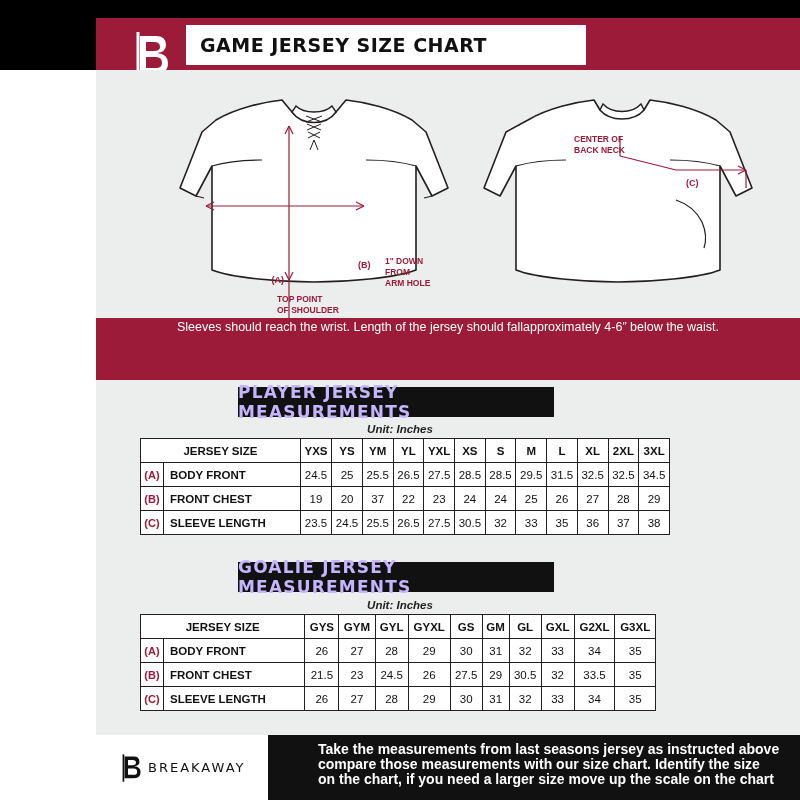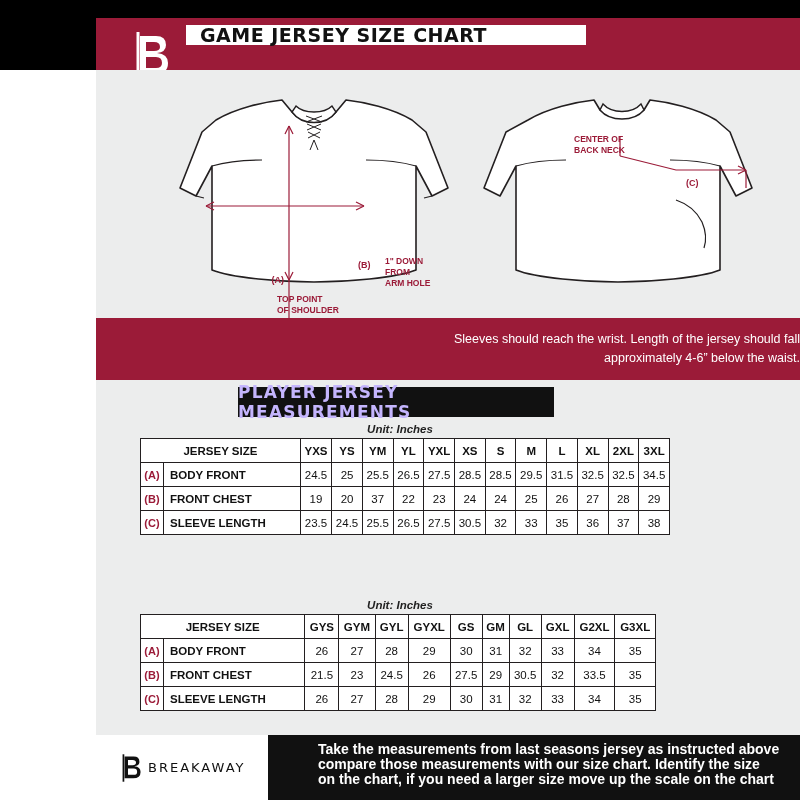--- a/index.html
+++ b/index.html
@@ -6,32 +6,32 @@
   body{width:800px;height:800px;font-family:"Liberation Sans",sans-serif;}
   .page{position:relative;width:800px;height:800px;background:#ffffff;overflow:hidden;}
 
   
   .topbar{position:absolute;left:0;top:0;width:800px;height:18px;background:#000;}
   .topbar .maroon{position:absolute;left:96px;top:0;width:704px;height:18px;background:#000;}
 
   
   .headerband{position:absolute;left:0;top:18px;width:800px;height:52px;background:#9b1b38;}
   .headerband .blackleft{position:absolute;left:0;top:0;width:96px;height:52px;background:#000;}
-  .titlebox{position:absolute;left:186px;top:25px;width:400px;height:20px;background:#fff;display:flex;align-items:center;}
+  .titlebox{position:absolute;left:186px;top:25px;width:400px;height:40px;background:#fff;display:flex;align-items:center;}
   .titlebox span{font-size:19px;font-weight:bold;letter-spacing:.5px;color:#111;padding-left:14px;font-family:"DejaVu Sans",sans-serif;}
 
   
   .logo{position:absolute;left:118px;top:28px;width:56px;height:56px;}
 
   
   .illus{position:absolute;left:96px;top:70px;width:704px;height:248px;background:#eceded;}
 
   
   .instr{position:absolute;left:96px;top:318px;width:704px;height:62px;background:#9b1b38;color:#fff;
-         display:flex;flex-direction:column;align-items:flex-end;justify-content:center;text-align:center;}
+         display:flex;flex-direction:row;align-items:flex-start;justify-content:center;text-align:center;}
   .instr div{font-size:12.5px;line-height:19px;}
 
   
   .pill{position:absolute;background:#111;color:#c4b5fd;display:flex;align-items:center;justify-content:center;}
   .pill span{font-size:17px;font-weight:bold;letter-spacing:1.2px;font-family:"DejaVu Sans",sans-serif;}
 
   .unit{position:absolute;width:100%;text-align:center;font-size:11.5px;font-style:italic;font-weight:bold;color:#222;}
 
   
   .greyband{position:absolute;background:#eceded;}
@@ -224,20 +224,23 @@
           <td>35</td>
           <td>36</td>
           <td>37</td>
           <td>38</td>
         </tr>
       </tbody>
   </table>
 
   <div class="greyband" style="left:96px;top:555px;width:704px;height:180px;"></div>
 
+  <div class="pill" style="left:238px;top:562px;width:316px;height:30px;">
+    <span>GOALIE JERSEY MEASUREMENTS</span>
+  </div>
   <div class="unit" style="left:0;top:599px;">Unit: Inches</div>
 
   <table class="sizes" style="left:140px;top:614px;width:516px;">
     <tbody id="goalie-table">
         <tr>
           <td class="corner" colspan="2" style="width: 140px;">JERSEY SIZE</td>
           <td class="colhead">GYS</td>
           <td class="colhead">GYM</td>
           <td class="colhead">GYL</td>
           <td class="colhead">GYXL</td>

